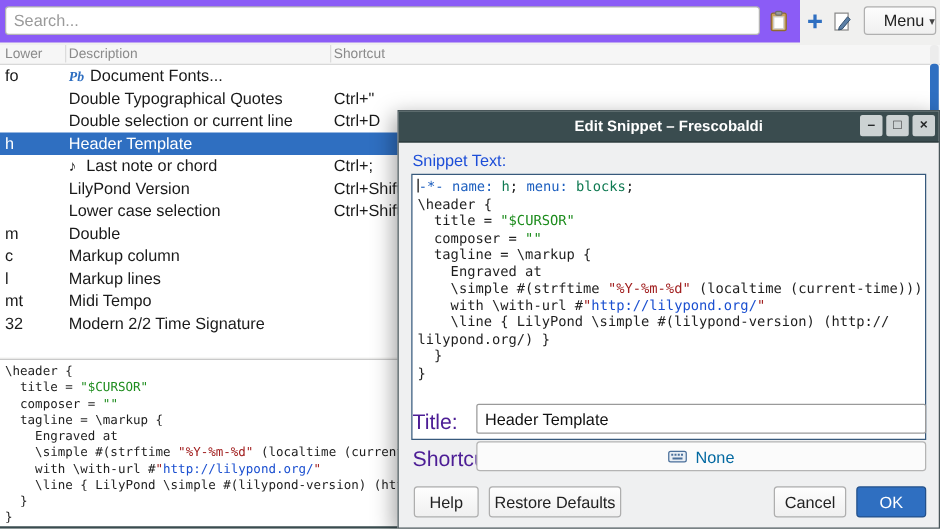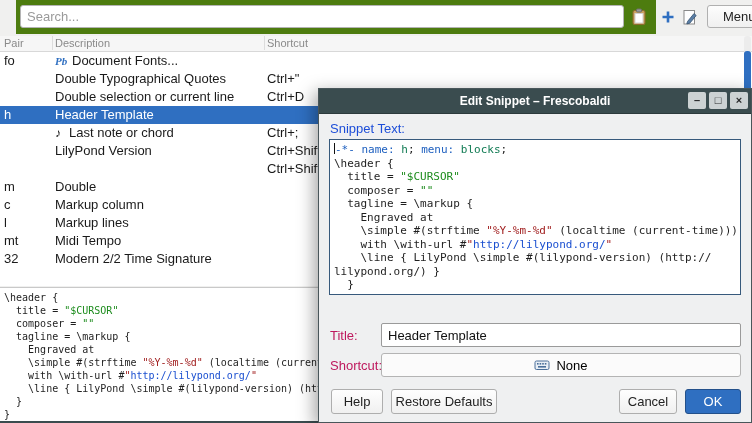--- a/index.html
+++ b/index.html
@@ -2,21 +2,21 @@
 <html><head>
 <meta charset="utf-8">
 <style>
   html,body{margin:0;padding:0;}
   body{
     width:752px;height:423px;position:relative;overflow:hidden;
     font-family:"Liberation Sans",sans-serif;background:#f0f0ef;
     -webkit-font-smoothing:antialiased;
   }
   
-  .toolbar{position:absolute;top:0;left:16px;width:640px;height:34px;background:#4d7c0f;}
+  .toolbar{position:absolute;top:0;left:0;width:640px;height:34px;background:#8b5cf6;}
   .search{position:absolute;left:4px;top:5px;width:604px;height:23px;box-sizing:border-box;
     border:1px solid #b4b4b4;border-radius:3px;background:#fff;font-size:13px;padding:0 6px;
     color:#333;font-family:"Liberation Sans",sans-serif;outline:none;}
   .search::placeholder{color:#9a9a9a;}
   .tool-icon{position:absolute;top:7px;width:20px;height:20px;display:flex;align-items:center;justify-content:center;cursor:default;}
   .menu-btn{position:absolute;left:691px;top:5px;width:58px;height:23px;box-sizing:border-box;
     border:1px solid #b0b0b0;border-radius:3px;background:linear-gradient(#fdfdfd,#f0f0f0);
     font-size:13px;color:#222;display:flex;align-items:center;justify-content:flex-end;gap:4px;}
   .caret-down{font-size:9px;color:#444;}
   
@@ -47,31 +47,31 @@
   .c-str{color:#a22121;} .c-var{color:#1d8c1d;} .c-link{color:#1a4fd0;}
   
   .dialog{position:absolute;left:318px;top:88px;width:434px;height:335px;box-sizing:border-box;
     background:#eff0f1;border:1px solid #49565a;box-shadow:-4px 4px 16px rgba(0,0,0,.35);z-index:10;}
   .titlebar{height:24px;background:#3a4c4f;color:#fff;font-size:12px;font-weight:bold;
     text-align:center;line-height:24px;position:relative;border-bottom:1px solid #2c3a3c;}
   .winbtns{position:absolute;right:3px;top:3px;display:flex;gap:3px;}
   .winbtn{width:18px;height:17px;background:#ccd2d3;border-radius:2px;color:#27292a;
     font-size:11px;line-height:16px;text-align:center;}
   .snippet-label{position:absolute;left:11px;top:32px;font-size:13px;color:#1d4ed8;}
-  .code{position:absolute;left:10px;top:50px;width:412px;height:156px;box-sizing:border-box;
+  .code{position:absolute;left:10px;top:50px;width:412px;height:213px;box-sizing:border-box;
     background:#fff;border:1px solid #37597c;font-family:"DejaVu Sans Mono",monospace;
     font-size:11px;line-height:13.5px;padding:3px 4px;white-space:pre;overflow:hidden;}
   .txt-caret{display:inline-block;width:1px;height:11px;background:#111;vertical-align:-1px;}
-  .field-label{position:absolute;left:11px;font-size:13px;color:#be185d;}
+  .field-label{position:absolute;left:11px;font-size:17px;color:#4c1d95;}
   .lbl-title{top:239px;} .lbl-short{top:269px;}
   .title-input{position:absolute;left:62px;top:234px;width:360px;height:24px;box-sizing:border-box;
     border:1px solid #9a9a9a;border-radius:2px;background:#fff;font-size:13px;padding:0 6px;
     color:#111;font-family:"Liberation Sans",sans-serif;outline:none;}
   .shortcut-btn{position:absolute;left:62px;top:264px;width:360px;height:24px;box-sizing:border-box;
-    background:#fbfbfb;border:1px solid #b4b4b4;border-radius:3px;font-size:13px;color:#000000;
+    background:#fbfbfb;border:1px solid #b4b4b4;border-radius:3px;font-size:13px;color:#0369a1;
     display:flex;align-items:center;justify-content:center;gap:6px;}
   .btn{position:absolute;top:300px;height:25px;box-sizing:border-box;
     background:linear-gradient(#fefefe,#f0f0f0);border:1px solid #aeaeae;border-radius:3px;
     font-size:13px;color:#222;display:flex;align-items:center;justify-content:center;}
   .btn-help{left:12px;width:52px;}
   .btn-restore{left:72px;width:106px;}
   .btn-cancel{left:300px;width:58px;}
   .btn-ok{left:366px;width:56px;background:#2f6fc1;border-color:#23508a;color:#fff;}
 </style>
 </head>
@@ -97,21 +97,21 @@
       <path d="M6.5 13.5 L13 5.5 L15.2 7.5 L8.7 15.3 L5.8 15.9 Z" fill="#5b7fa6" stroke="#33506e" stroke-width="0.8"></path>
     </svg>
   </div>
   <div class="menu-btn">
     <span>Menu</span>
     <span class="caret-down">▾</span>
   </div>
 </div>
 
 <div class="thead">
-  <span class="h h-name">Pair</span>
+  <span class="h h-name">Lower</span>
   <span class="h h-desc">Description</span>
   <span class="h h-short">Shortcut</span>
   <span class="vsep" style="left:52px;"></span>
   <span class="vsep" style="left:264px;"></span>
 </div>
 
 <div class="rows">
     <div class="row">
       <span class="cell-name">fo</span>
       <span class="cell-desc"><span class="fonts-icon">Pb</span>Document Fonts...</span>
@@ -137,20 +137,21 @@
       <span class="cell-desc"><span class="note-icon">♪</span>Last note or chord</span>
       <span class="cell-short">Ctrl+;</span>
     </div>
     <div class="row">
       <span class="cell-name"></span>
       <span class="cell-desc">LilyPond Version</span>
       <span class="cell-short">Ctrl+Shift</span>
     </div>
     <div class="row">
       <span class="cell-name"></span>
+      <span class="cell-desc">Lower case selection</span>
       <span class="cell-short">Ctrl+Shift</span>
     </div>
     <div class="row">
       <span class="cell-name">m</span>
       <span class="cell-desc">Double</span>
       <span class="cell-short"></span>
     </div>
     <div class="row">
       <span class="cell-name">c</span>
       <span class="cell-desc">Markup column</span>

